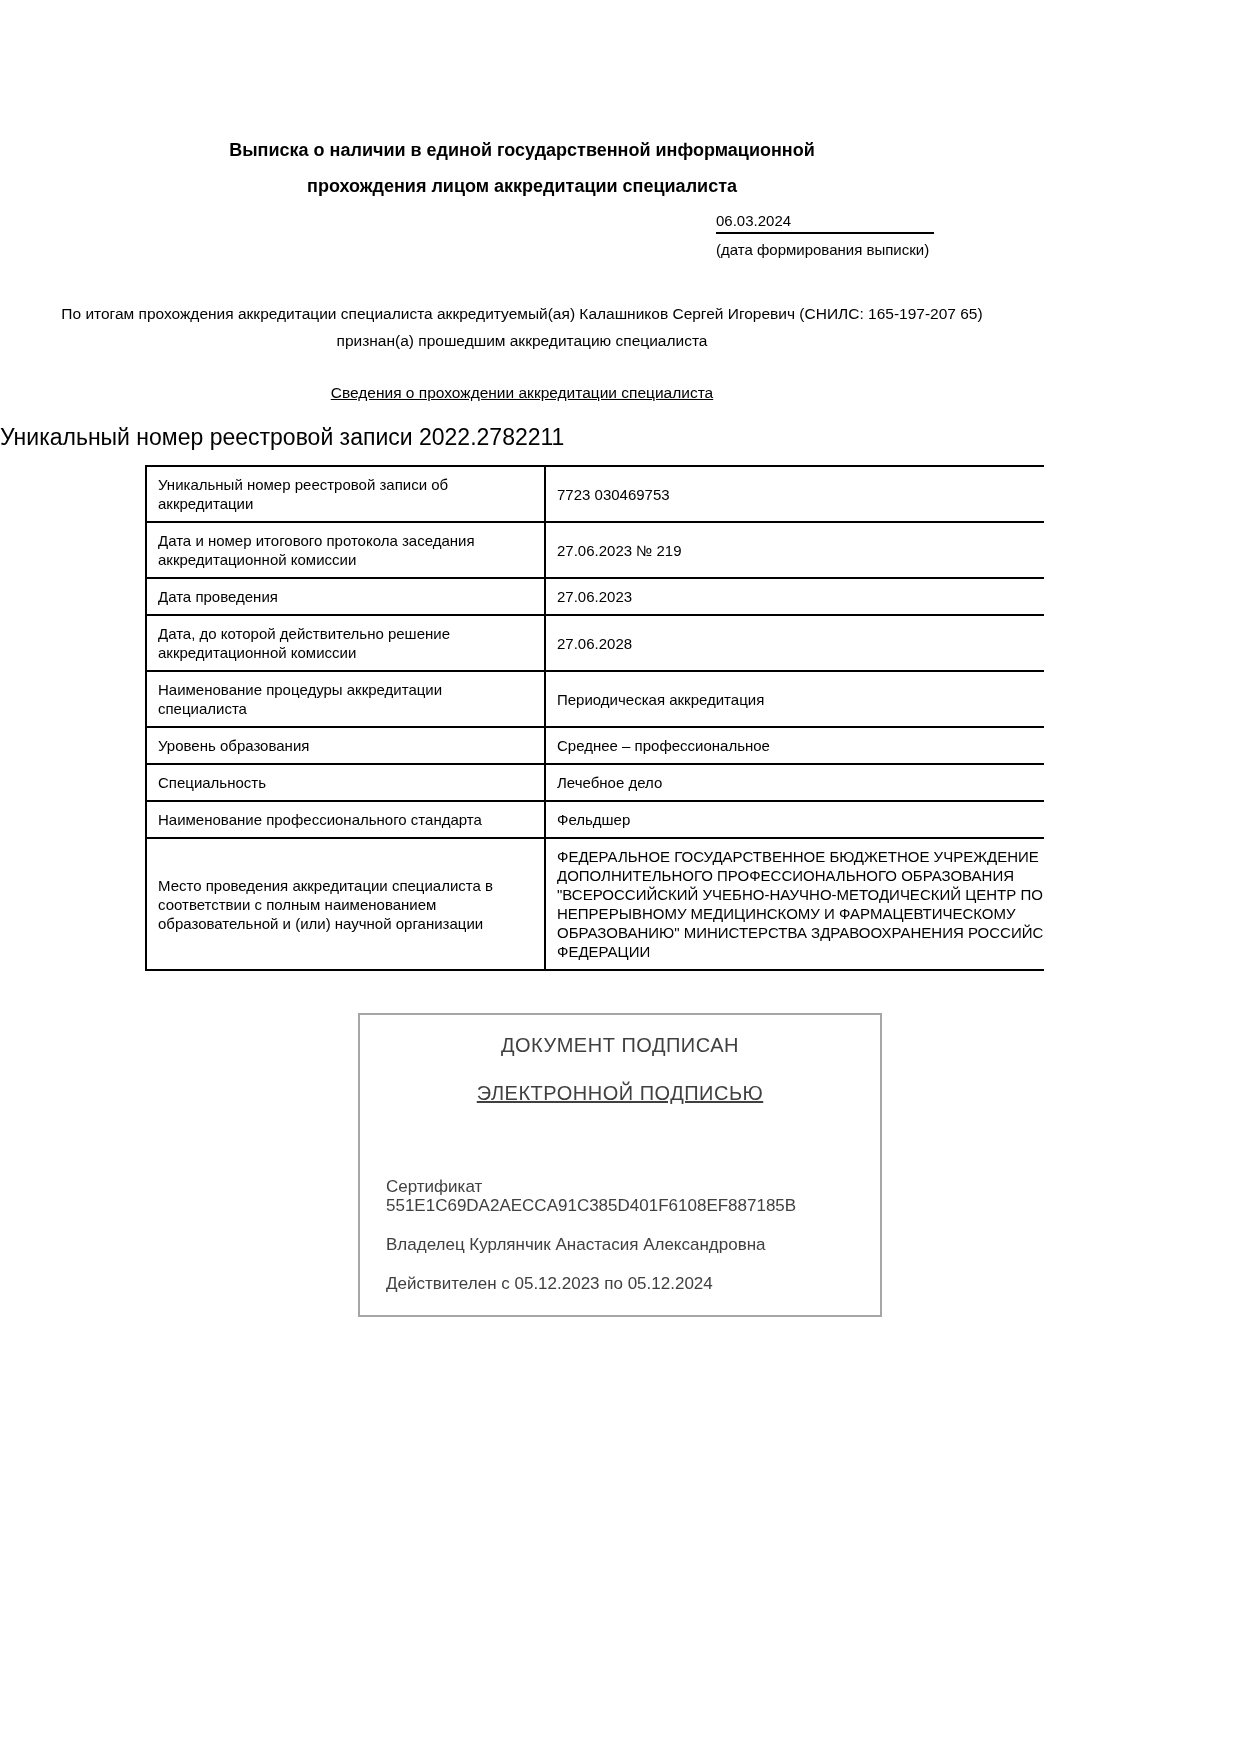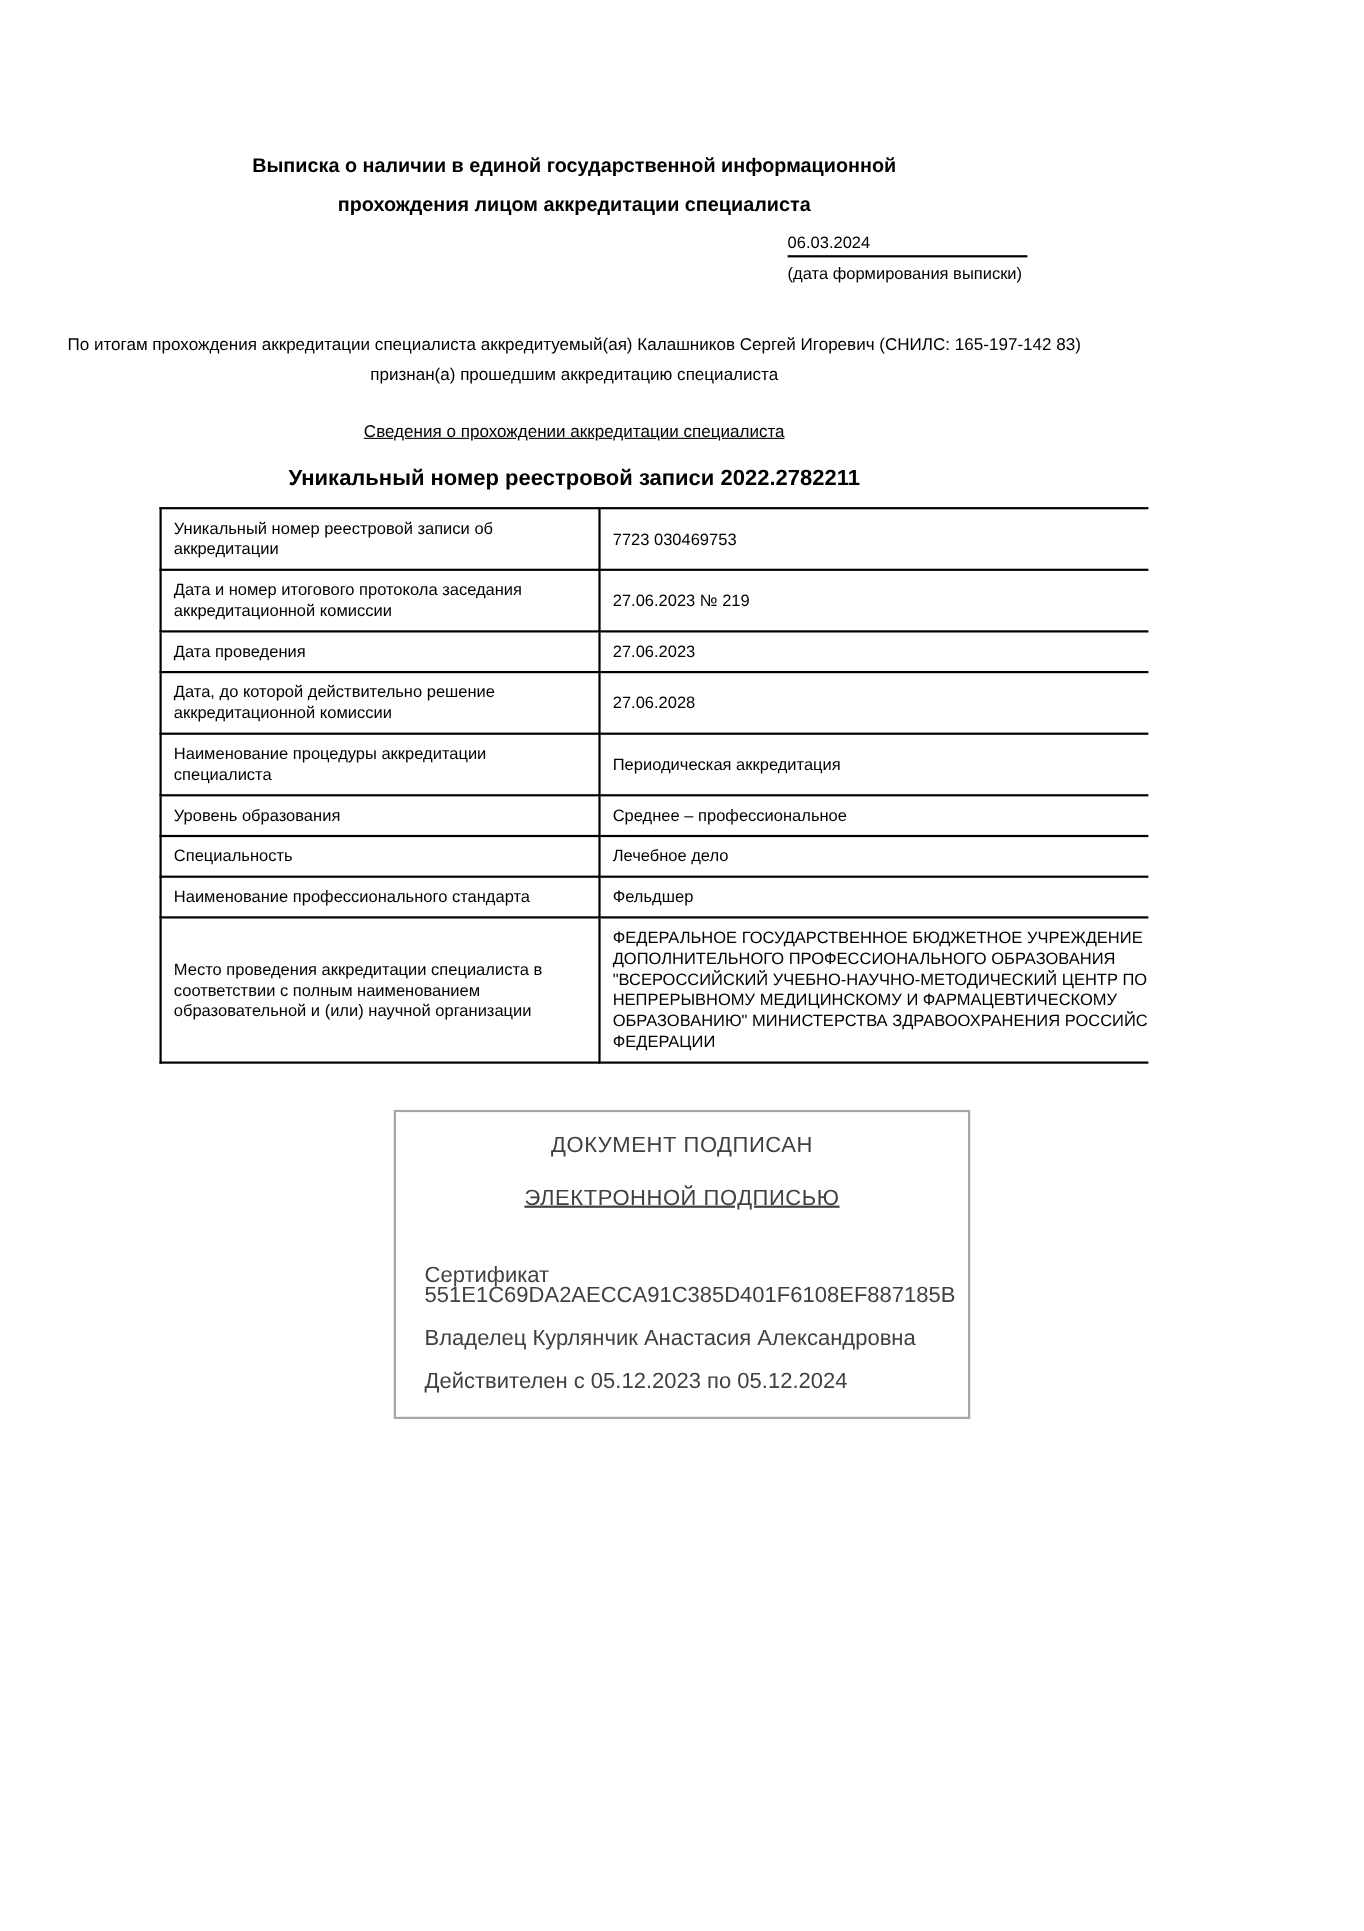--- a/index.html
+++ b/index.html
@@ -42,23 +42,22 @@
     line-height:27px;
   }
   .section-heading {
     margin-top:30px;
     text-align:center;
     font-size:15.5px;
     text-decoration:underline;
   }
   .record-heading {
     margin-top:22px;
-    text-align:center;
-    font-size:20px;
-    font-weight:bold;
+    font-size:23px;
+    font-weight:normal;
   }
   table.info-table {
     width:950px;
     margin:14px 0 0 145px;
     border-collapse:collapse;
     table-layout:fixed;
   }
   table.info-table td {
     border:2px solid #000;
     font-size:15px;
@@ -76,41 +75,41 @@
     border:2px solid #a6a6a6;
     padding:18px 26px 22px 26px;
   }
   .sig-status {
     text-align:center;
     font-size:20px;
     letter-spacing:0.5px;
     line-height:24px;
   }
   .sig-status.second { margin-top:24px;text-decoration:underline; }
-  .sig-details { margin-top:49px; font-size:20px; line-height:19px; }
+  .sig-details { margin-top:72px; font-size:17px; line-height:19px; }
   .sig-line { margin-top:20px; }
   .sig-line:first-child { margin-top:0; }
 </style>
 </head>
 <body>
 
 <div class="page">
 
   <div class="title">
     <div>Выписка о наличии в единой государственной информационной</div>
     <div>прохождения лицом аккредитации специалиста</div>
   </div>
 
   <div class="date-block">
     <span class="date-value">06.03.2024</span>
     <span class="date-caption">(дата формирования выписки)</span>
   </div>
 
   <div class="intro">
-    <div>По итогам прохождения аккредитации специалиста аккредитуемый(ая) Калашников Сергей Игоревич (СНИЛС: 165-197-142 83)</div>
+    <div>По итогам прохождения аккредитации специалиста аккредитуемый(ая) Калашников Сергей Игоревич (СНИЛС: 165-197-207 65)</div>
     <div>признан(а) прошедшим аккредитацию специалиста</div>
   </div>
 
   <div class="section-heading">Сведения о прохождении аккредитации специалиста</div>
 
   <div class="record-heading">Уникальный номер реестровой записи 2022.2782211</div>
 
   <table class="info-table">
     <tbody>
       <tr>

